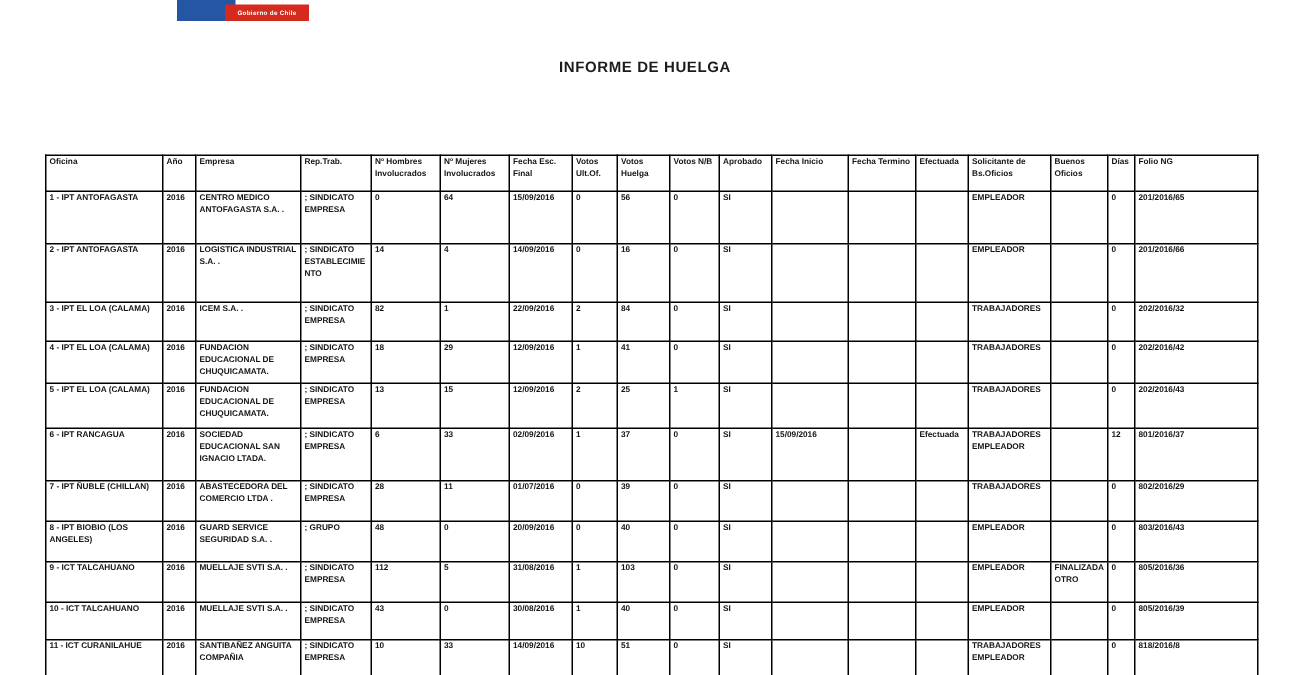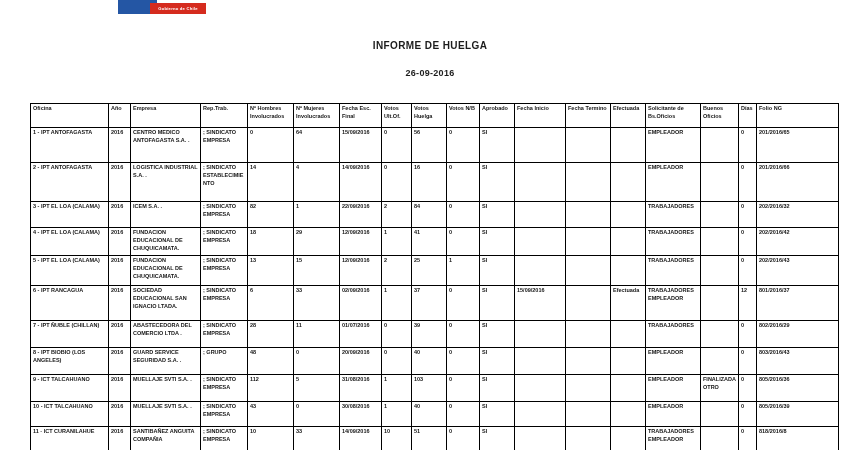--- a/index.html
+++ b/index.html
@@ -31,21 +31,20 @@
 <body>
 
 <div class="page">
 
   <div class="logo">
     <div class="logo-blue" style="background: rgb(36, 86, 164);"></div>
     <div class="logo-red" style="background: rgb(213, 43, 30);">Gobierno de Chile</div>
   </div>
 
   <div class="title">INFORME DE HUELGA</div>
-  <div class="date">26-09-2016</div>
 
   <table class="report">
     <colgroup>
       <col style="width:78px">
         <col style="width:22px">
         <col style="width:70px">
         <col style="width:47px">
       <col style="width:46px">
         <col style="width:46px">
         <col style="width:42px">

